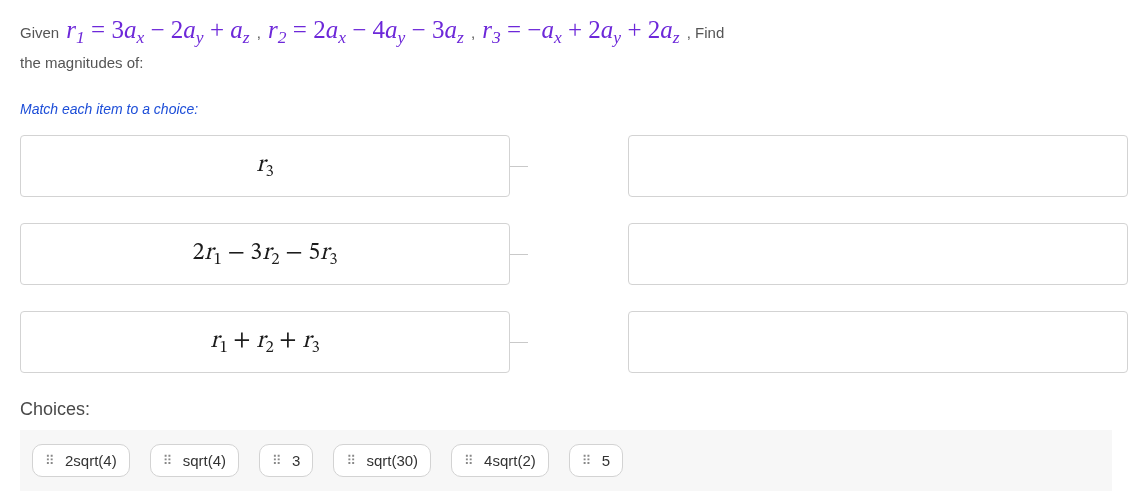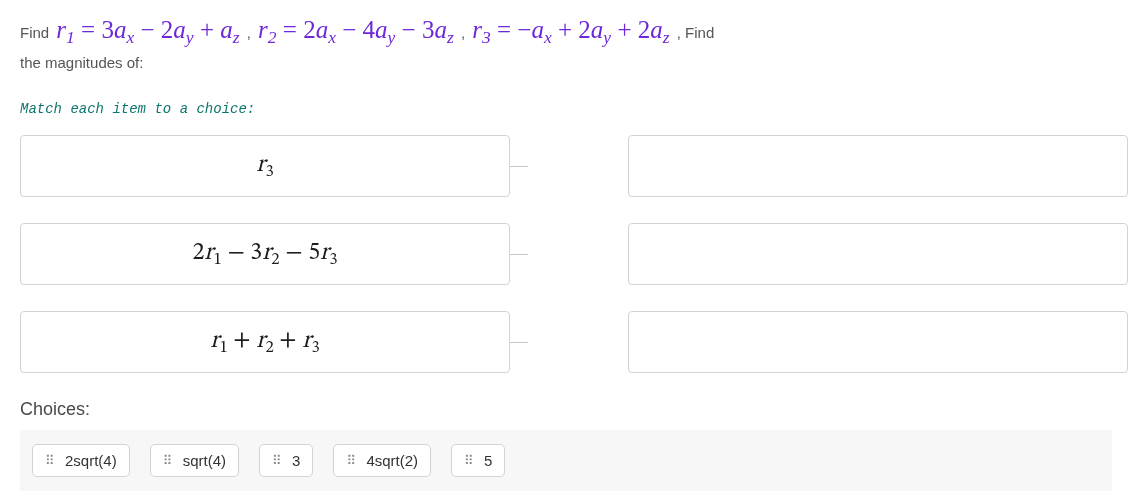--- a/index.html
+++ b/index.html
@@ -26,24 +26,23 @@
       padding: 0 3px;
     }
     .math .sub {
       font-style: italic;
       font-size: 0.7em;
       vertical-align: -0.3em;
     }
     .math .rm { font-style: normal; }
     .instr {
       font-style: italic;
-      color: #0f766e;
+      color: #1d4ed8;
       margin-bottom: 18px;
       font-size: 14px;
-      font-family: Liberation Mono, monospace;
     }
     .match-area {
       display: flex;
       gap: 100px;
       align-items: flex-start;
     }
     .items-col, .targets-col {
       display: flex;
       flex-direction: column;
       gap: 26px;
@@ -86,21 +85,21 @@
       display: flex;
       gap: 20px;
       flex-wrap: wrap;
     }
     .choice {
       display: inline-flex;
       align-items: center;
       gap: 10px;
       background: #fff;
       border: 1px solid #d3d3d3;
-      border-radius: 5px;
+      border-radius: 10px;
       padding: 7px 12px;
       font-size: 15px;
       color: #333;
       cursor: move;
     }
     .grip {
       display: inline-block;
       width: 10px;
       height: 12px;
       position: relative;
@@ -125,21 +124,21 @@
       font-style: normal;
       font-size: 0.7em;
       vertical-align: -0.3em;
     }
     .item-math .rm { font-style: normal; }
   </style>
 </head>
 <body>
 
 <div class="question-text">
-  <span class="inline">Find</span>
+  <span class="inline">Given</span>
   <span class="math">r<span class="sub">1</span> <span class="rm">= 3</span>a<span class="sub">x</span> <span class="rm">− 2</span>a<span class="sub">y</span> <span class="rm">+</span> a<span class="sub">z</span></span>
   <span class="inline">,</span>
   <span class="math">r<span class="sub">2</span> <span class="rm">= 2</span>a<span class="sub">x</span> <span class="rm">− 4</span>a<span class="sub">y</span> <span class="rm">− 3</span>a<span class="sub">z</span></span>
   <span class="inline">,</span>
   <span class="math">r<span class="sub">3</span> <span class="rm">= −</span>a<span class="sub">x</span> <span class="rm">+ 2</span>a<span class="sub">y</span> <span class="rm">+ 2</span>a<span class="sub">z</span></span>
   <span class="inline">, Find</span>
   <br>
   <span class="inline">the magnitudes of:</span>
 </div>
 
@@ -183,19 +182,23 @@
   <div class="choice">
     <span class="grip"></span>
     <span>sqrt(4)</span>
   </div>
   <div class="choice">
     <span class="grip"></span>
     <span>3</span>
   </div>
   <div class="choice">
     <span class="grip"></span>
+    <span>sqrt(30)</span>
+  </div>
+  <div class="choice">
+    <span class="grip"></span>
     <span>4sqrt(2)</span>
   </div>
   <div class="choice">
     <span class="grip"></span>
     <span>5</span>
   </div>
 </div>
 
 </body></html>

